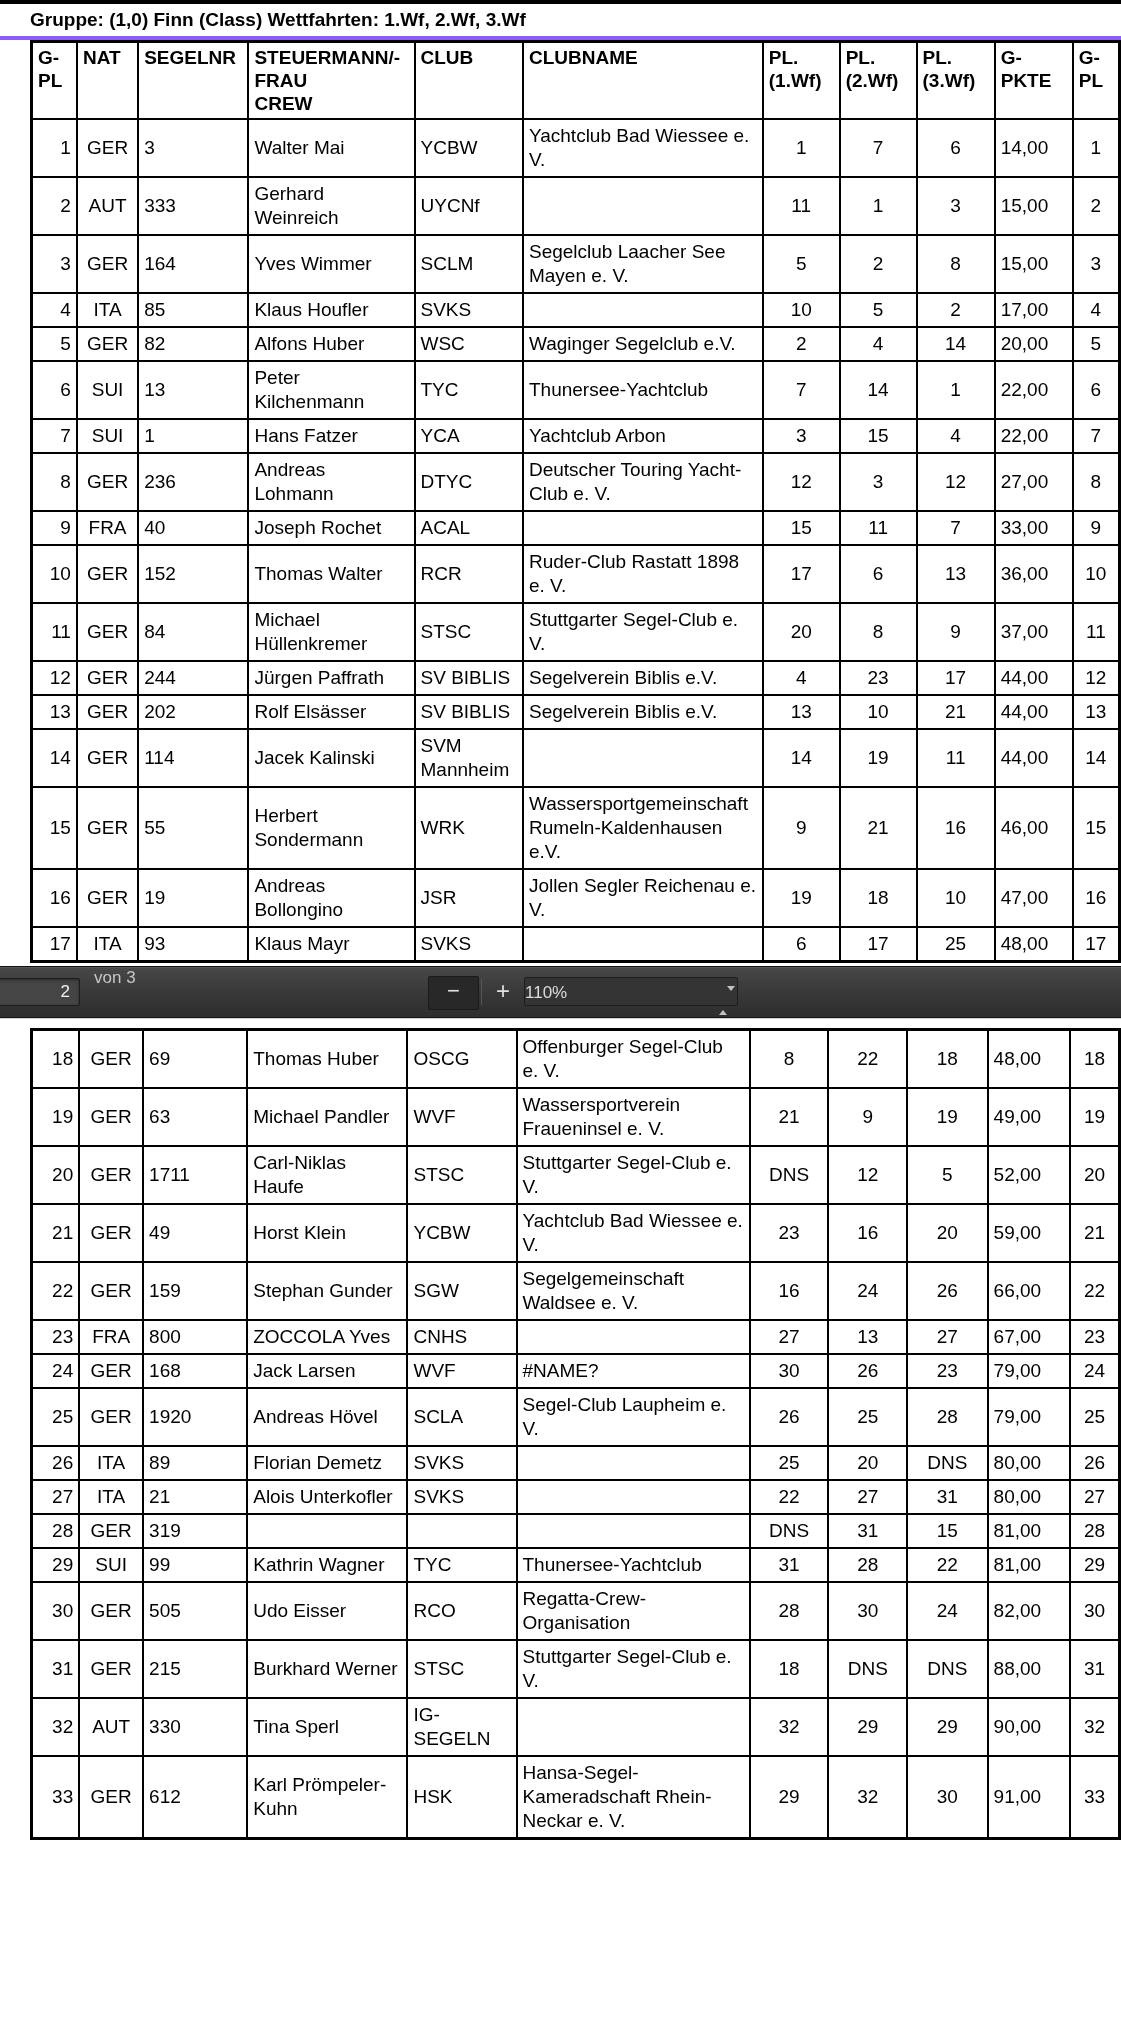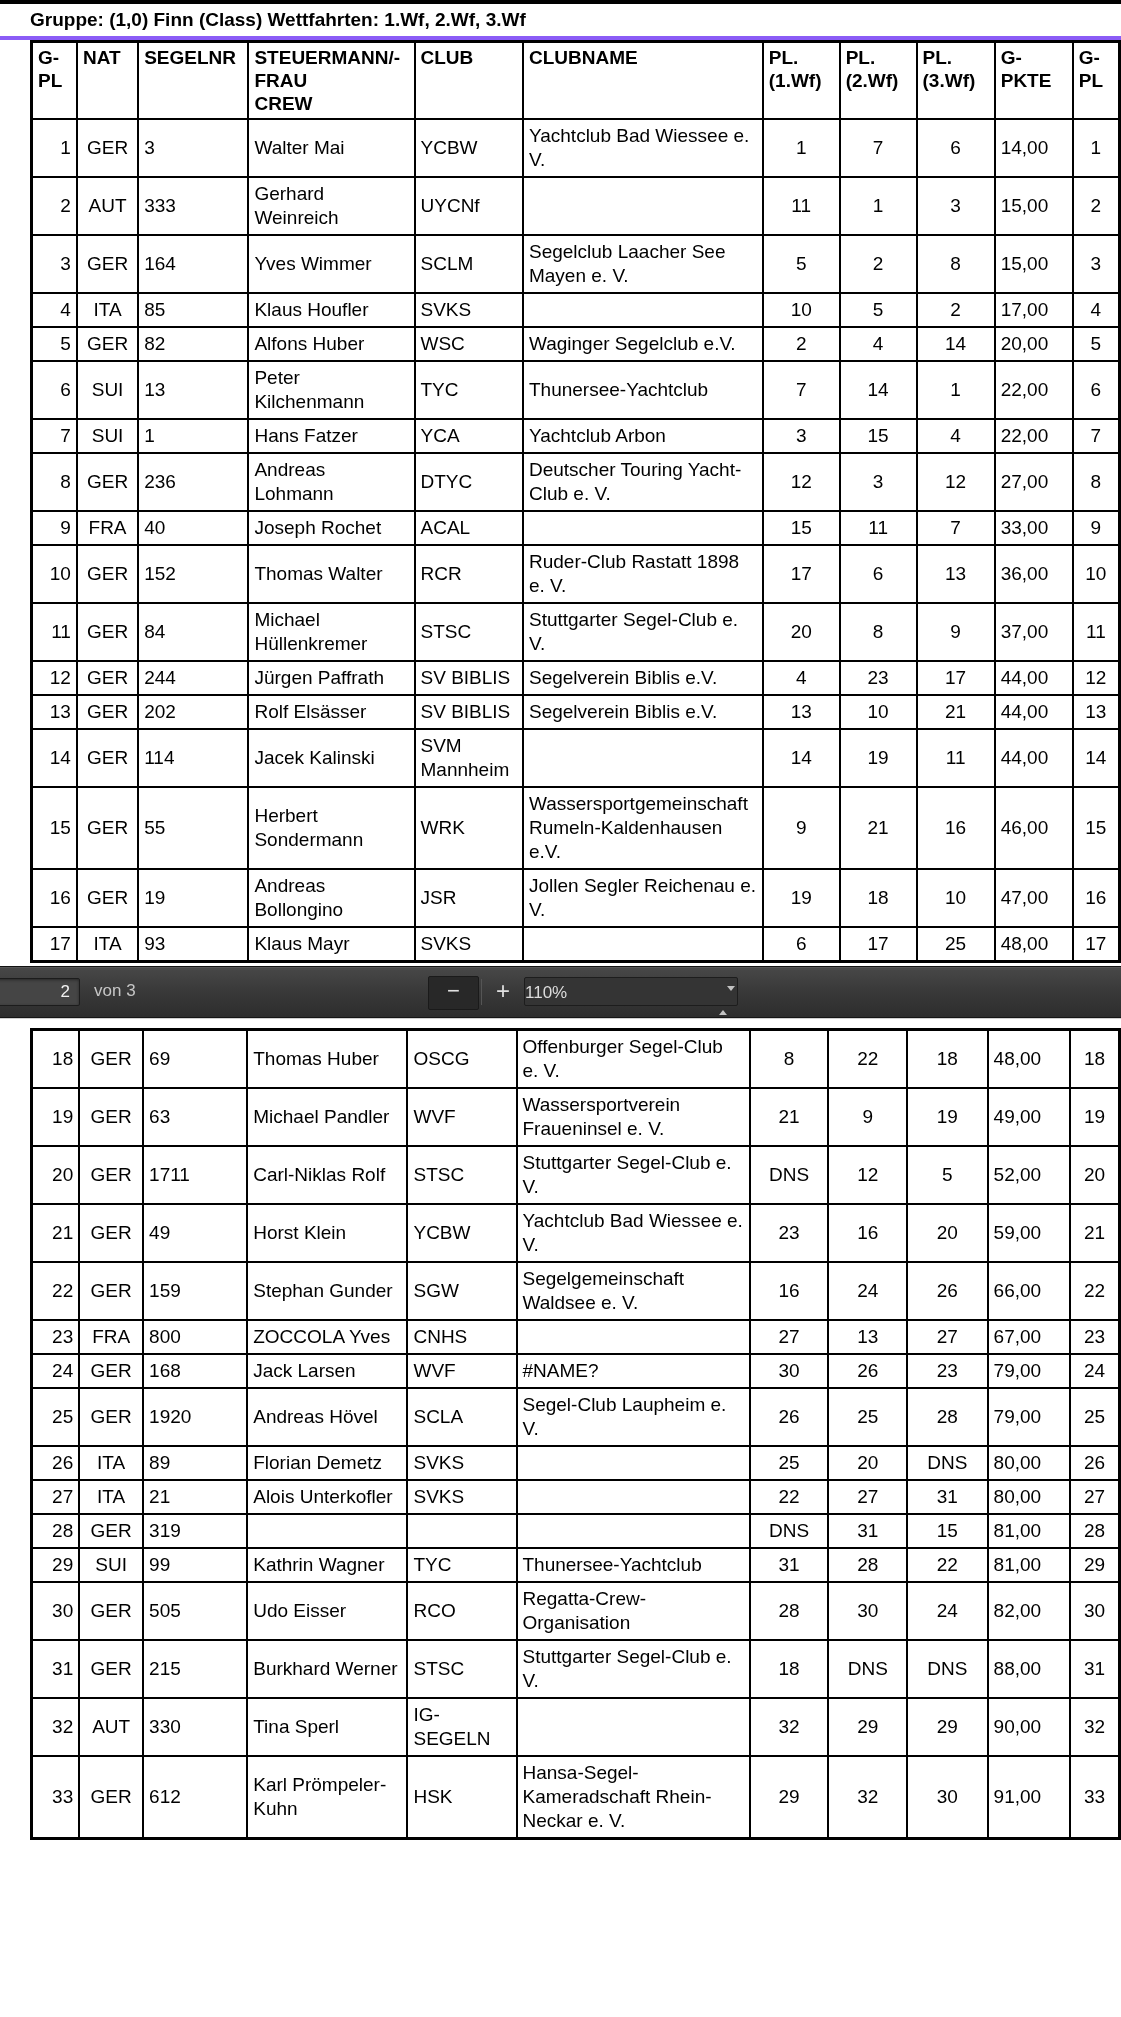--- a/index.html
+++ b/index.html
@@ -26,21 +26,21 @@
 
   .toolbar { position: relative; height: 50px; width: 100%; margin-top: 3px;
              background: linear-gradient(180deg, #484848 0%, #3a3a3a 45%, #2d2d2d 100%);
              border-top: 1px solid #111; border-bottom: 1px solid #151515;
              box-shadow: inset 0 1px 0 rgba(255,255,255,0.08), 0 1px 0 #cfcfcf; }
   .page-input { position: absolute; left: -12px; top: 11px; width: 72px; height: 26px;
                 background: #454545; border: 1px solid #1c1c1c; border-radius: 2px;
                 color: #f2f2f2; font-size: 17px; text-align: right; padding: 0 9px;
                 font-family: "Liberation Sans", sans-serif;
                 box-shadow: inset 0 1px 3px rgba(0,0,0,0.45); outline: none; }
-  .page-count { position: absolute; left: 94px; top: 14px; color: #c6c6c6; font-size: 17px; }
+  .page-count { position: absolute; left: 94px; top: 1px; color: #c6c6c6; font-size: 17px; }
   .zoom-out-btn { position: absolute; left: 428px; top: 9px; width: 49px; height: 32px;
                   background: #282828; border: 1px solid #1a1a1a; border-radius: 2px;
                   color: #e0e0e0; font-size: 22px; line-height: 28px; text-align: center; cursor: pointer; }
   .btn-sep { position: absolute; left: 481px; top: 12px; width: 1px; height: 26px; background: #555; }
   .zoom-in-btn { position: absolute; left: 486px; top: 9px; width: 34px; height: 32px;
                  background: transparent; border: none; color: #e0e0e0; font-size: 24px;
                  line-height: 30px; text-align: center; cursor: pointer; }
   .zoom-select { position: absolute; left: 524px; top: 10px; width: 214px; height: 29px;
                  background: #343434; border: 1px solid #1d1d1d; border-radius: 2px;
                  color: #dcdcdc; font-size: 17px; line-height: 29px; 
@@ -363,21 +363,21 @@
         <td class="c6">21</td>
         <td class="c7">9</td>
         <td class="c8">19</td>
         <td class="c9">49,00</td>
         <td class="c10">19</td>
       </tr>
       <tr>
         <td class="c0">20</td>
         <td class="c1">GER</td>
         <td class="c2">1711</td>
-        <td class="c3">Carl-Niklas Rolf</td>
+        <td class="c3">Carl-Niklas Haufe</td>
         <td class="c4">STSC</td>
         <td class="c5">Stuttgarter Segel-Club e. V.</td>
         <td class="c6">DNS</td>
         <td class="c7">12</td>
         <td class="c8">5</td>
         <td class="c9">52,00</td>
         <td class="c10">20</td>
       </tr>
       <tr>
         <td class="c0">21</td>

